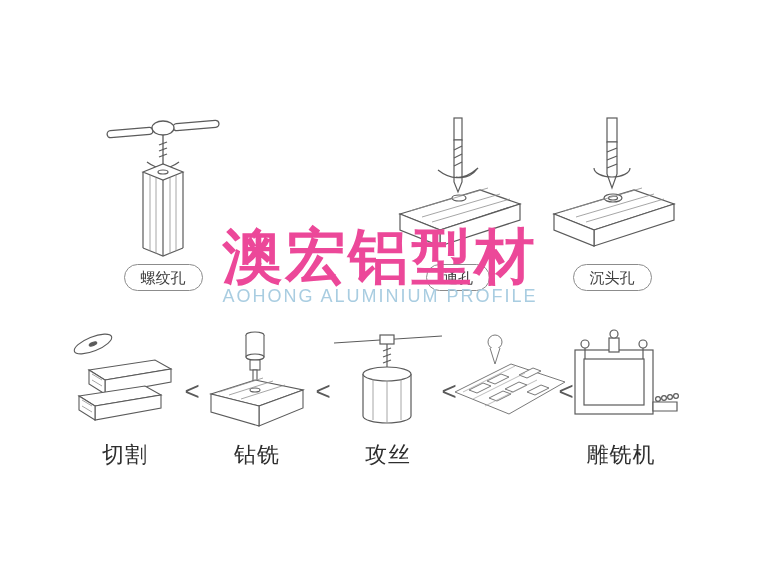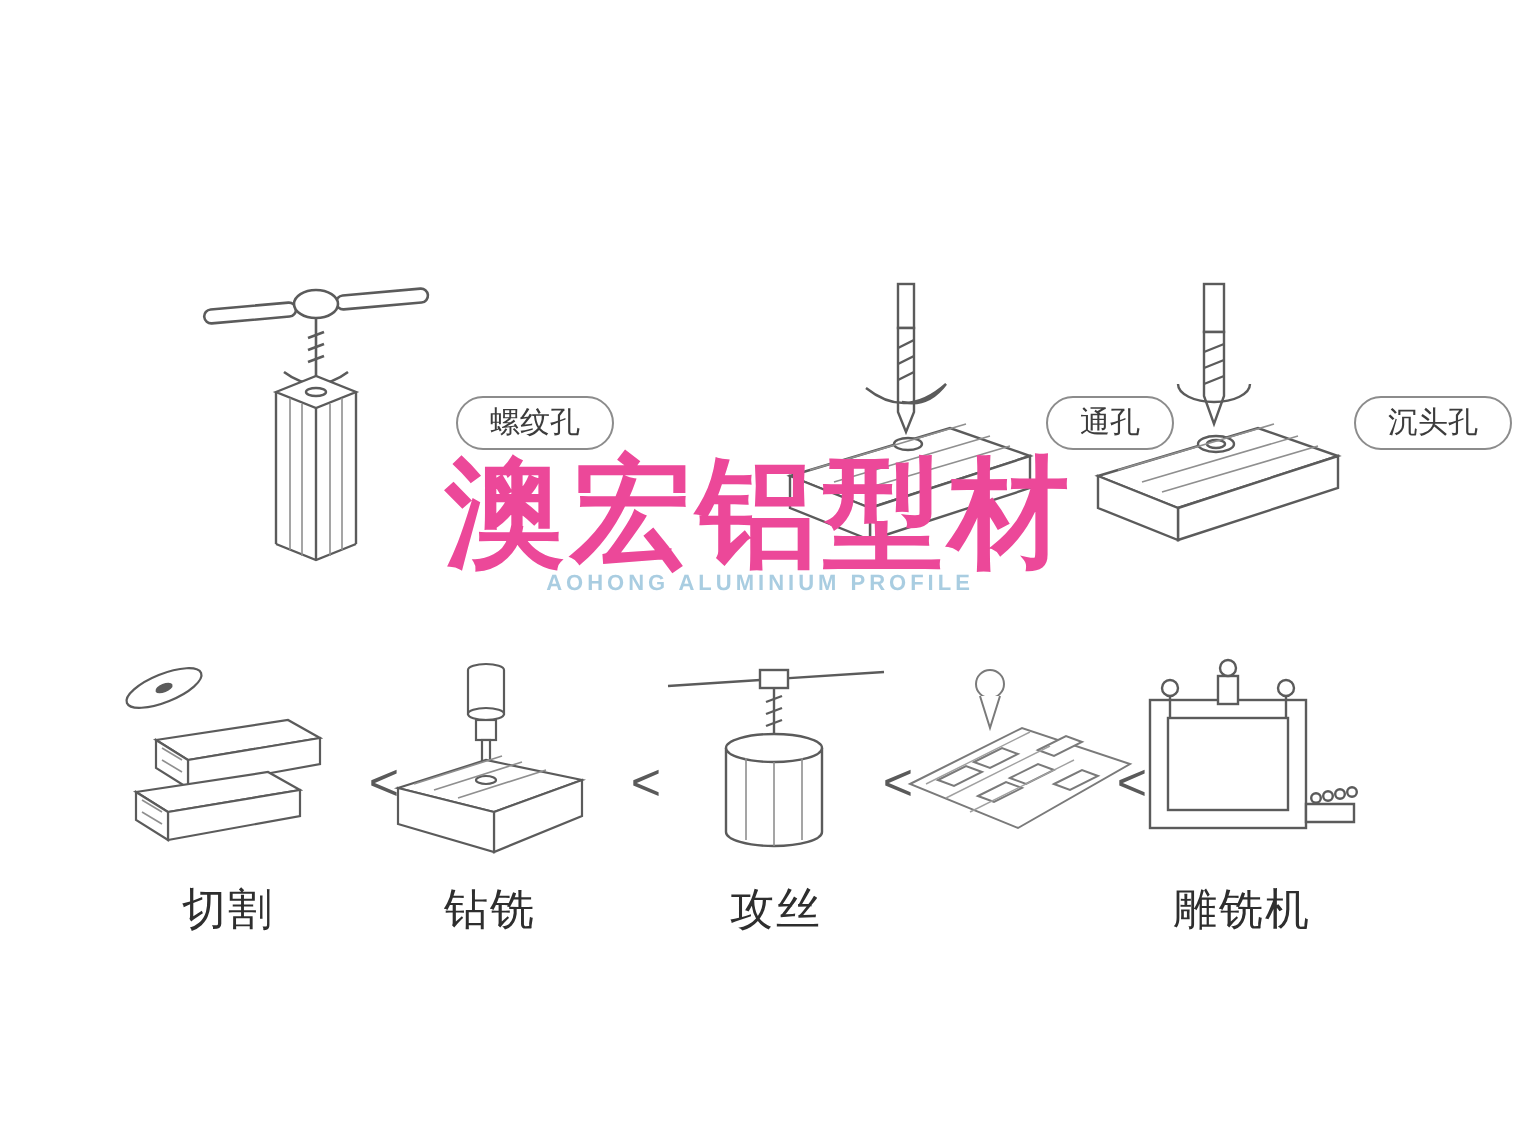--- a/index.html
+++ b/index.html
@@ -3,35 +3,35 @@
 <meta charset="utf-8">
 <style>
   html,body{margin:0;padding:0;background:#fff;}
   .canvas{
     position:relative;width:760px;height:570px;background:#ffffff;overflow:hidden;
     font-family:"Liberation Sans", sans-serif;
   }
   
   .top-cell{
     position:absolute;top:110px;width:150px;height:196px;
-    display:flex;flex-direction:row;align-items:center;z-index:2;
+    display:flex;flex-direction:column;align-items:center;z-index:2;
   }
   .top-cell .illus{width:140px;height:148px;}
   .pill{
     margin-top:6px;display:inline-block;border:1px solid #8c8c8c;border-radius:14px;
     background:#fff;padding:3px 16px;font-size:15px;color:#3c3c3c;line-height:19px;
     white-space:nowrap;
   }
   
   .watermark{
     position:absolute;left:0;right:0;top:232px;text-align:center;z-index:3;
     pointer-events:none;user-select:none;
   }
   .wm-cn{font-size:60px;font-weight:bold;color:#ec4899;letter-spacing:3px;line-height:50px;}
-  .wm-en{font-size:11px;font-weight:bold;color:#a9cde1;letter-spacing:2px;margin-top:4px;}
+  .wm-en{font-size:18px;font-weight:normal;color:#a9cde1;letter-spacing:2px;margin-top:4px;}
   
   .proc-cell{
     position:absolute;top:326px;width:130px;height:150px;
     display:flex;flex-direction:column;align-items:center;z-index:2;
   }
   .proc-cell .illus{width:120px;height:108px;}
   .proc-label{margin-top:6px;font-size:22px;color:#2e2e2e;letter-spacing:1px;white-space:nowrap;}
   .sep{
     position:absolute;top:376px;width:22px;text-align:center;
     font-size:26px;color:#5a5a5a;z-index:2;font-family:"Liberation Sans", sans-serif;
@@ -125,21 +125,21 @@
     <div class="pill">
       <span>沉头孔</span>
     </div>
   </div>
 
   <div class="watermark">
     <div class="wm-cn">澳宏铝型材</div>
     <div class="wm-en">AOHONG ALUMINIUM PROFILE</div>
   </div>
 
-  <div class="proc-cell" style="left:49px">
+  <div class="proc-cell" style="left:60px">
     <div class="illus">
       <svg viewBox="0 0 120 108" width="120" height="108">
         <g stroke="#5b5b5b" fill="#fff" stroke-width="1.1">
           <polygon points="24,44 90,34 106,43 40,54"></polygon>
           <polygon points="40,54 106,43 106,56 40,68"></polygon>
           <polygon points="24,44 40,54 40,68 24,58"></polygon>
           <line x1="27" y1="48" x2="37" y2="54" stroke="#8f8f8f" stroke-width="0.8"></line>
           <line x1="27" y1="54" x2="37" y2="60" stroke="#8f8f8f" stroke-width="0.8"></line>
           <polygon points="14,70 80,60 96,69 30,80"></polygon>
           <polygon points="30,80 96,69 96,82 30,94"></polygon>
@@ -149,21 +149,21 @@
           <ellipse cx="28" cy="18" rx="20" ry="7" transform="rotate(-22 28 18)"></ellipse>
           <ellipse cx="28" cy="18" rx="4" ry="1.6" transform="rotate(-22 28 18)" fill="#5b5b5b"></ellipse>
         </g>
       </svg>
     </div>
     <div class="proc-label">切割</div>
   </div>
 
   <div class="sep" style="left:181px">&lt;</div>
 
-  <div class="proc-cell" style="left:180px">
+  <div class="proc-cell" style="left:192px">
     <div class="illus">
       <svg viewBox="0 0 120 108" width="120" height="108">
         <g stroke="#5b5b5b" fill="#fff" stroke-width="1.1">
           <ellipse cx="58" cy="9" rx="9" ry="3"></ellipse>
           <path d="M49 9 v22 h18 v-22"></path>
           <ellipse cx="58" cy="31" rx="9" ry="3"></ellipse>
           <rect x="53" y="34" width="10" height="10"></rect>
           <rect x="56" y="44" width="4" height="14"></rect>
           <polygon points="14,68 58,54 106,64 62,80"></polygon>
           <polygon points="62,80 106,64 106,82 62,100"></polygon>

